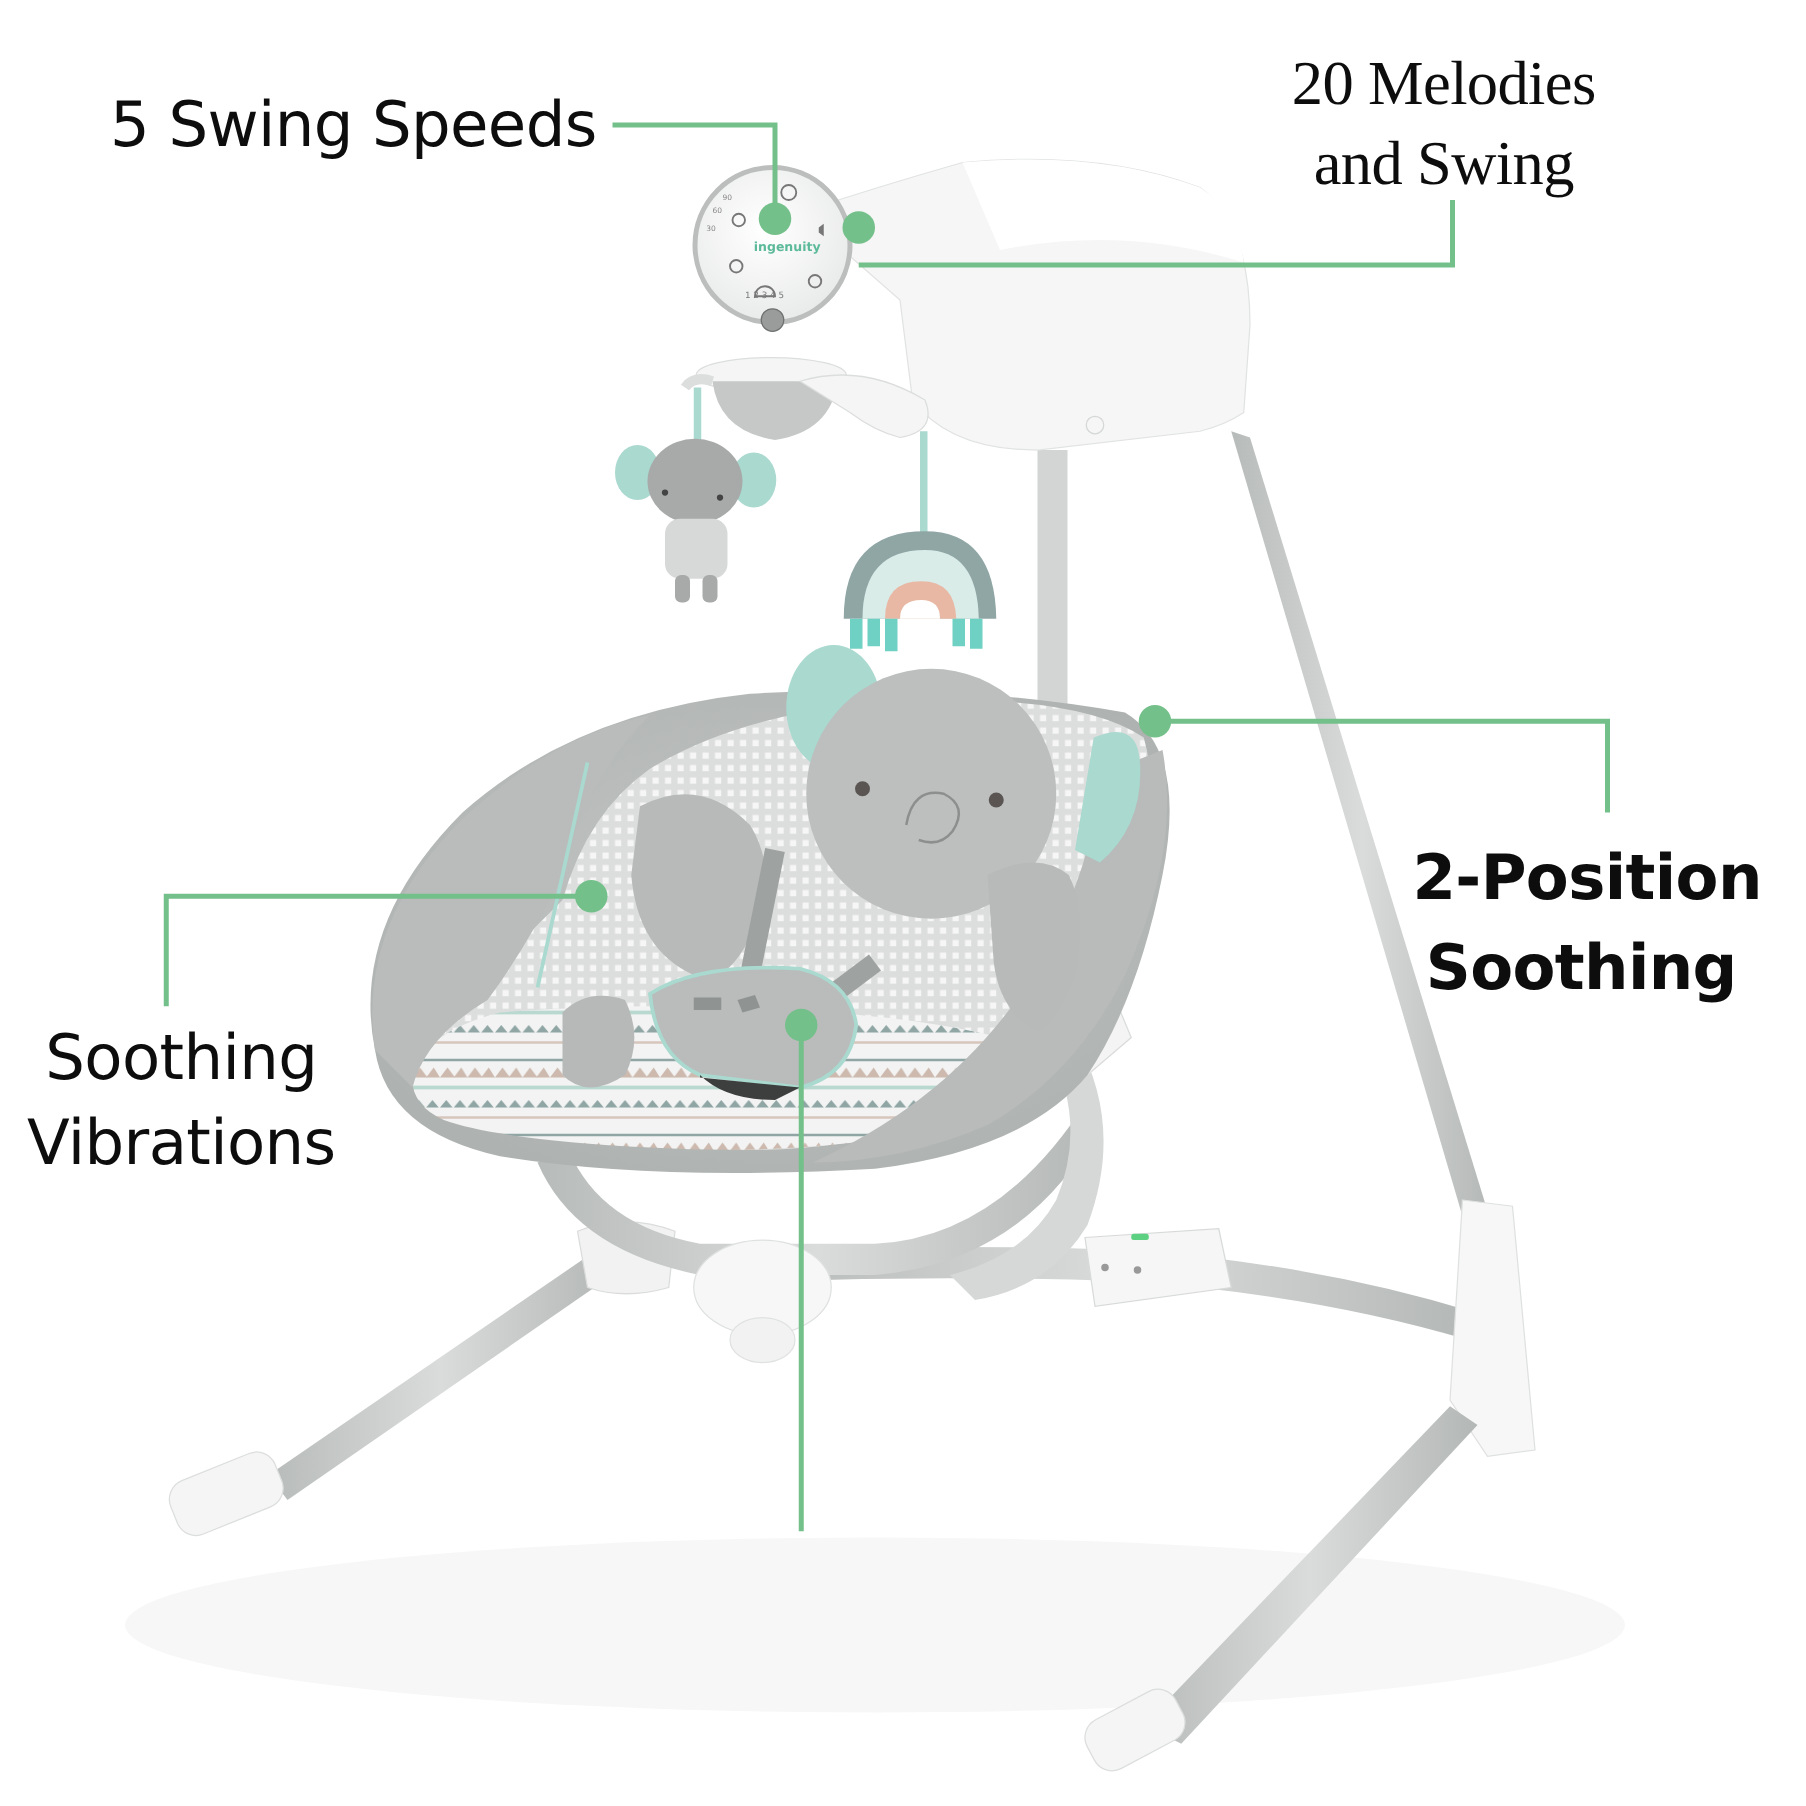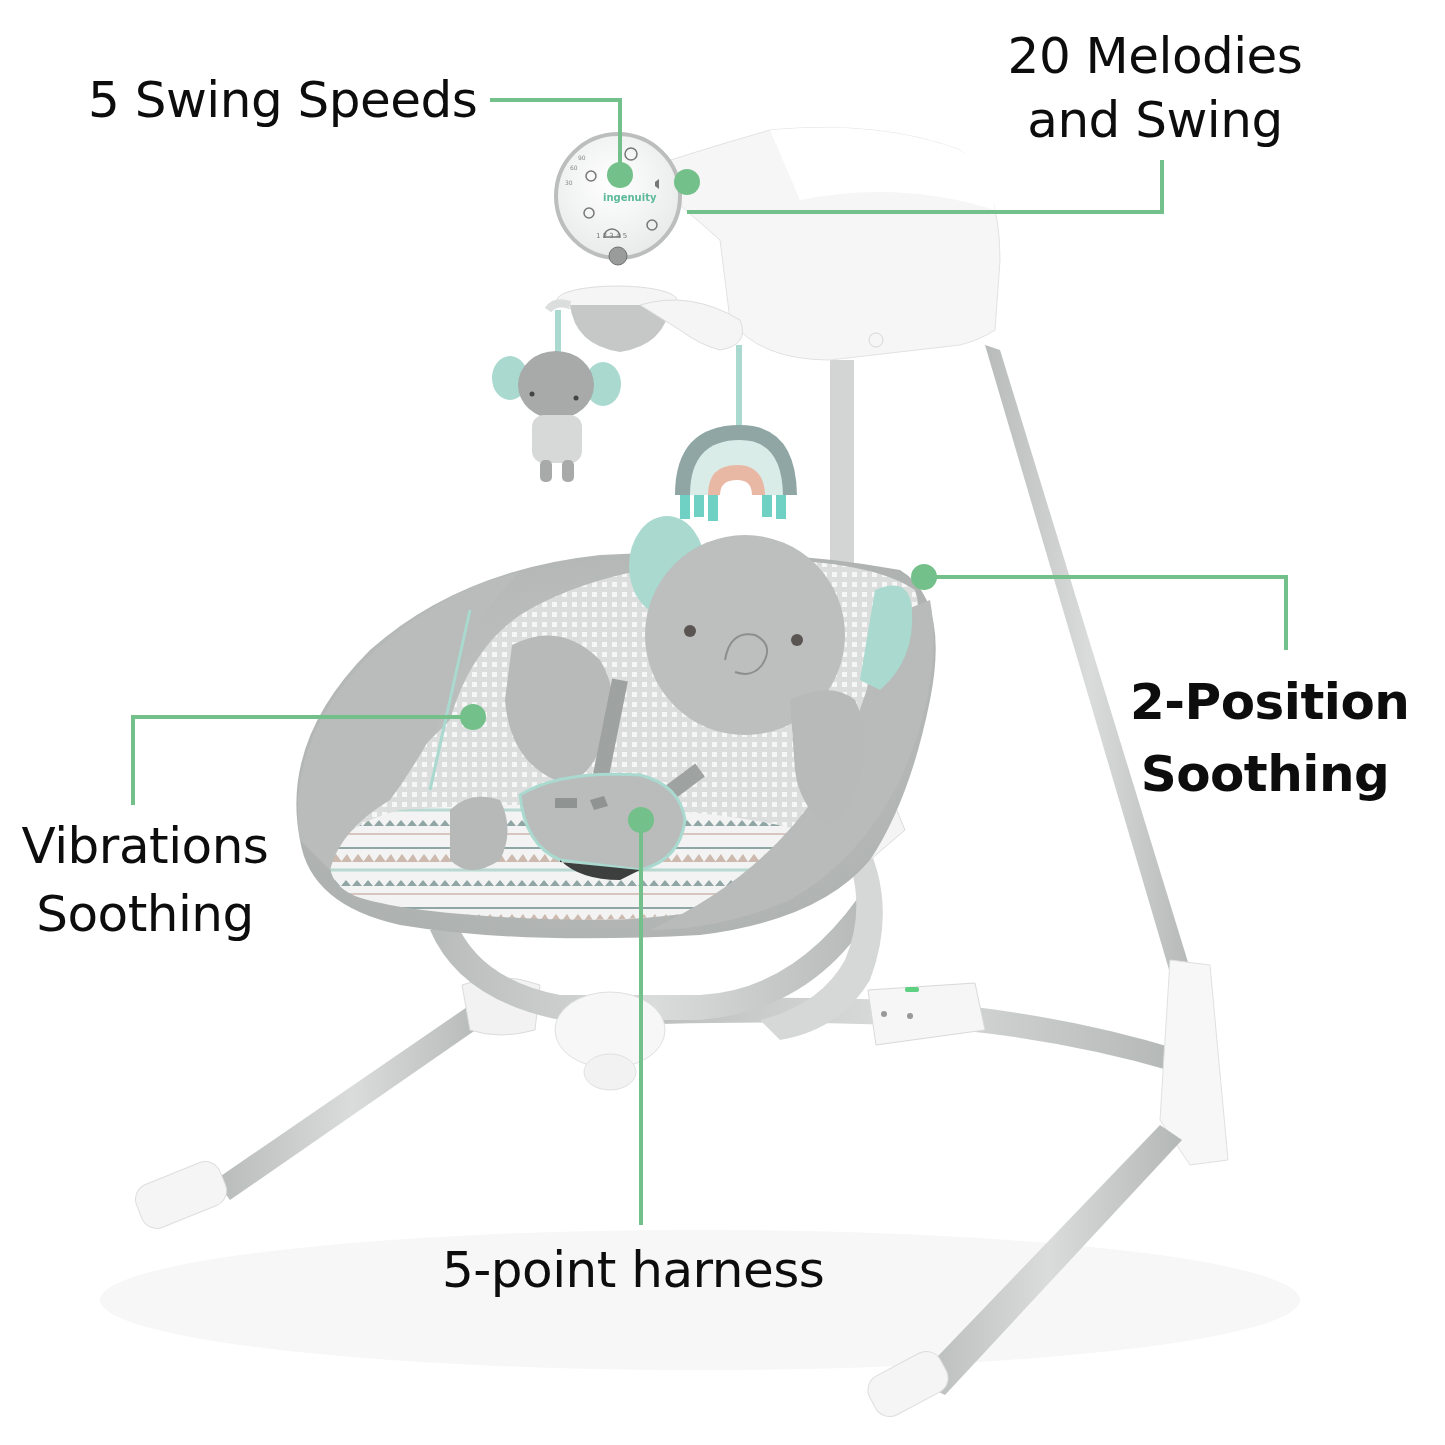--- a/index.html
+++ b/index.html
@@ -163,28 +163,25 @@
       <circle cx="687" cy="182" r="13"></circle>
       <circle cx="924" cy="577" r="13"></circle>
       <circle cx="473" cy="717" r="13"></circle>
       <circle cx="641" cy="820" r="13"></circle>
     </g>
   </svg>
 
   <div class="label" style="left:88px; top:68px;">
     <span>5 Swing Speeds</span>
   </div>
-  <div class="label center" style="left:1000px; top:24px; width:310px;">
+  <div class="label center" style="left:1000px; top:34px; width:310px;font-family:Liberation Serif, serif;">
     <div>20 Melodies</div>
     <div>and Swing</div>
   </div>
   <div class="label center" style="left:1130px; top:666px; width:270px; line-height:72px;font-weight:bold;">
     <div>2-Position</div>
     <div>Soothing</div>
   </div>
   <div class="label center" style="left:10px; top:812px; width:270px; line-height:68px;">
+    <div>Soothing</div>
     <div>Vibrations</div>
-    <div>Soothing</div>
-  </div>
-  <div class="label" style="left:442px; top:1238px;">
-    <span>5-point harness</span>
   </div>
 </div>
 
 </body></html>

